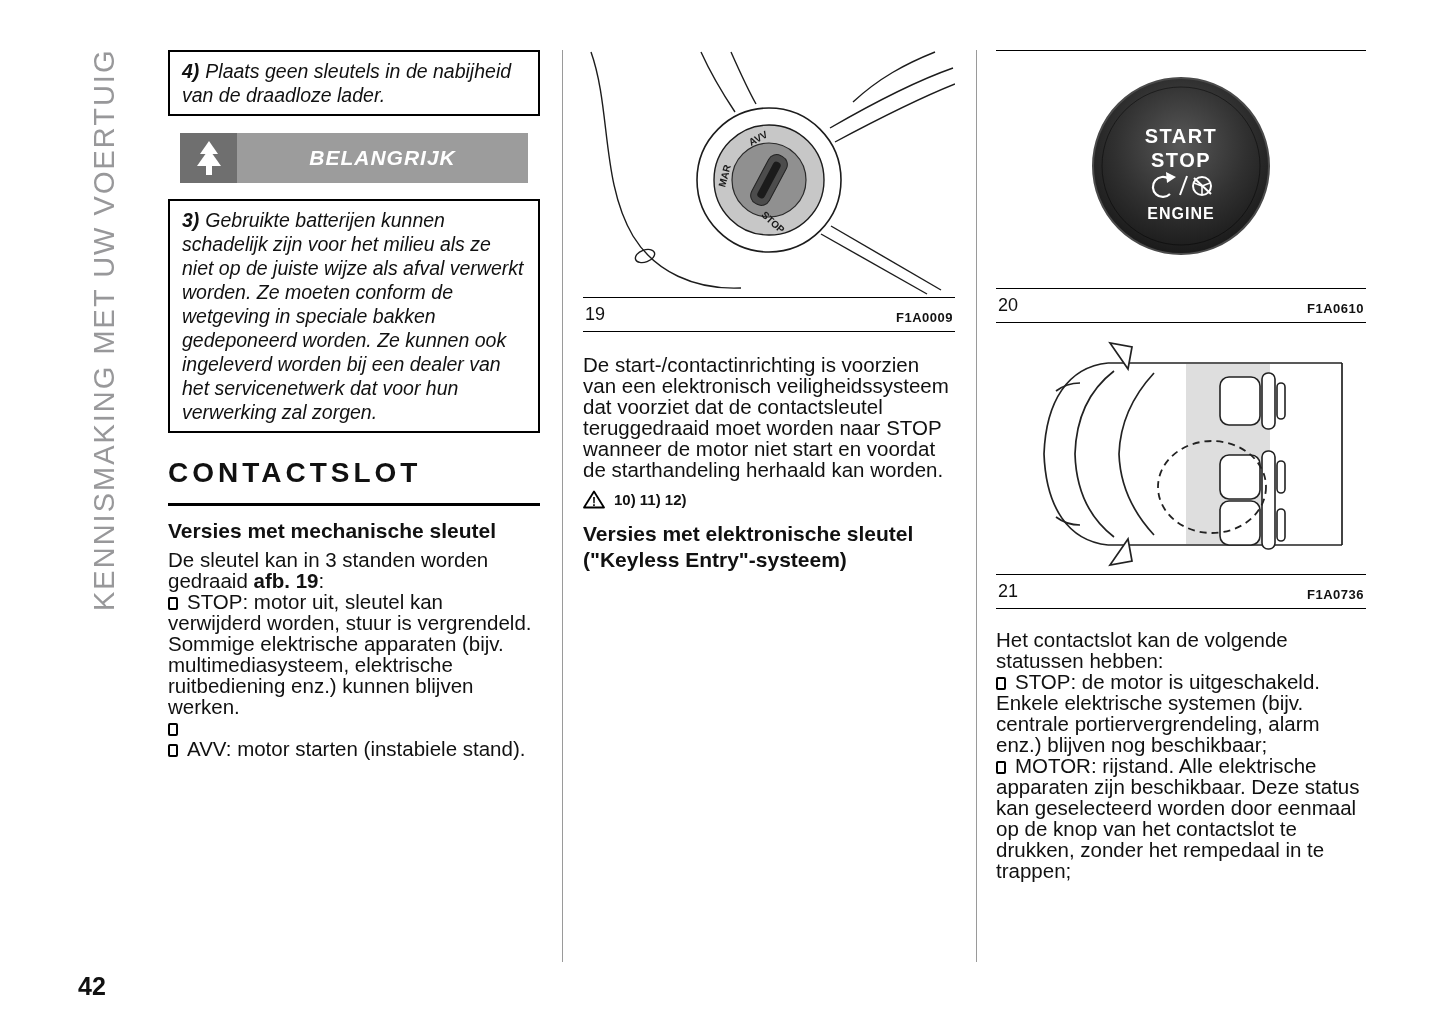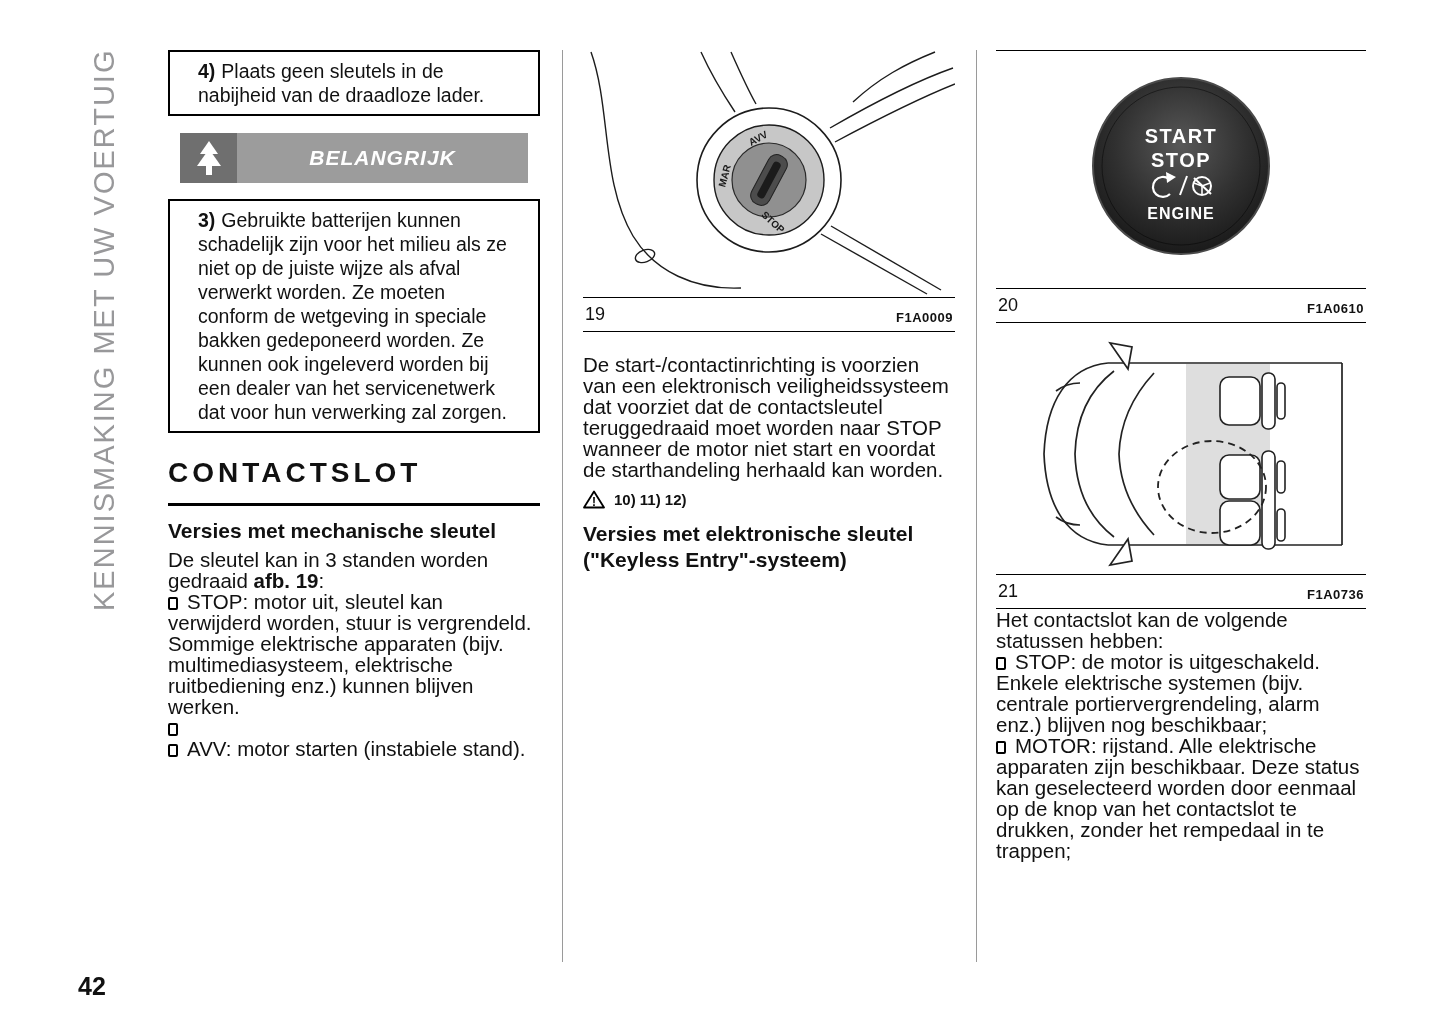--- a/index.html
+++ b/index.html
@@ -15,21 +15,21 @@
   .pagenum { position:absolute; left:78px; top:972px; font-size:25px; font-weight:bold; }
 
   .vdiv { position:absolute; top:50px; height:912px; width:1px; background:#9a9a9a; }
 
   .col { position:absolute; top:50px; }
   #col1 { left:168px; width:372px; }
   #col2 { left:583px; width:372px; }
   #col3 { left:996px; width:370px; }
 
   
-  .notebox { border:2px solid #000; padding:7px 28px; font-size:19.5px; line-height:24px; }
+  .notebox { border:2px solid #000; padding:7px 12px; font-style:italic; font-size:19.5px; line-height:24px; }
   .notebox b { margin-right:6px; }
 
   
   .banner { display:flex; height:50px; margin:17px 12px 16px; }
   .banner .iconbox { width:57px; background:#6f6f6f; display:flex; align-items:center; justify-content:center; }
   .banner .label { flex:1; background:#9c9c9c; color:#fff; font-weight:bold; font-style:italic;
                    font-size:21px; letter-spacing:1px; display:flex; align-items:center; justify-content:center; }
 
   .h1 { font-size:28px; font-weight:bold; letter-spacing:4px; border-bottom:3px solid #000;
         padding-bottom:14px; margin:24px 0 0; }
@@ -44,21 +44,21 @@
   .figure svg { display:block; }
   .figure.topline { border-top:1px solid #000; }
   .figure + .figure { margin-top:14px; }
   .caption { display:flex; justify-content:space-between; align-items:flex-end;
              border-top:1px solid #000; border-bottom:1px solid #000;
              padding:6px 2px; margin-top:2px;gap:16px; }
   .fignum { font-size:18px; }
   .figcode { font-size:13px; font-weight:bold; letter-spacing:0.5px; }
 
   .mt22 { margin-top:22px; }
-  .mt20 { }
+  .mt20 { margin-top:20px; }
   .warnrow { display:flex; align-items:center; gap:9px; margin:10px 0 2px; }
   .refs { font-size:15px; font-weight:bold; }
 </style>
 </head>
 <body>
 
 <div class="page">
 
   <div class="sidebar">KENNISMAKING MET UW VOERTUIG</div>
   <div class="pagenum">42</div>

